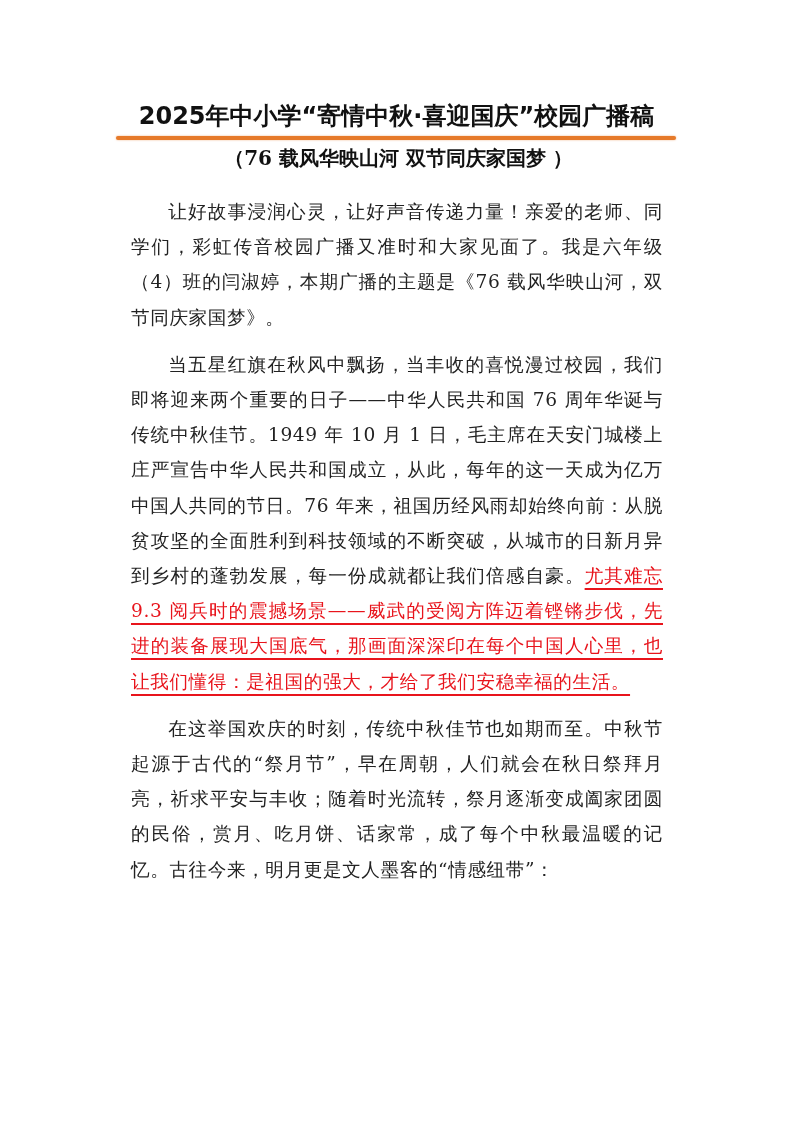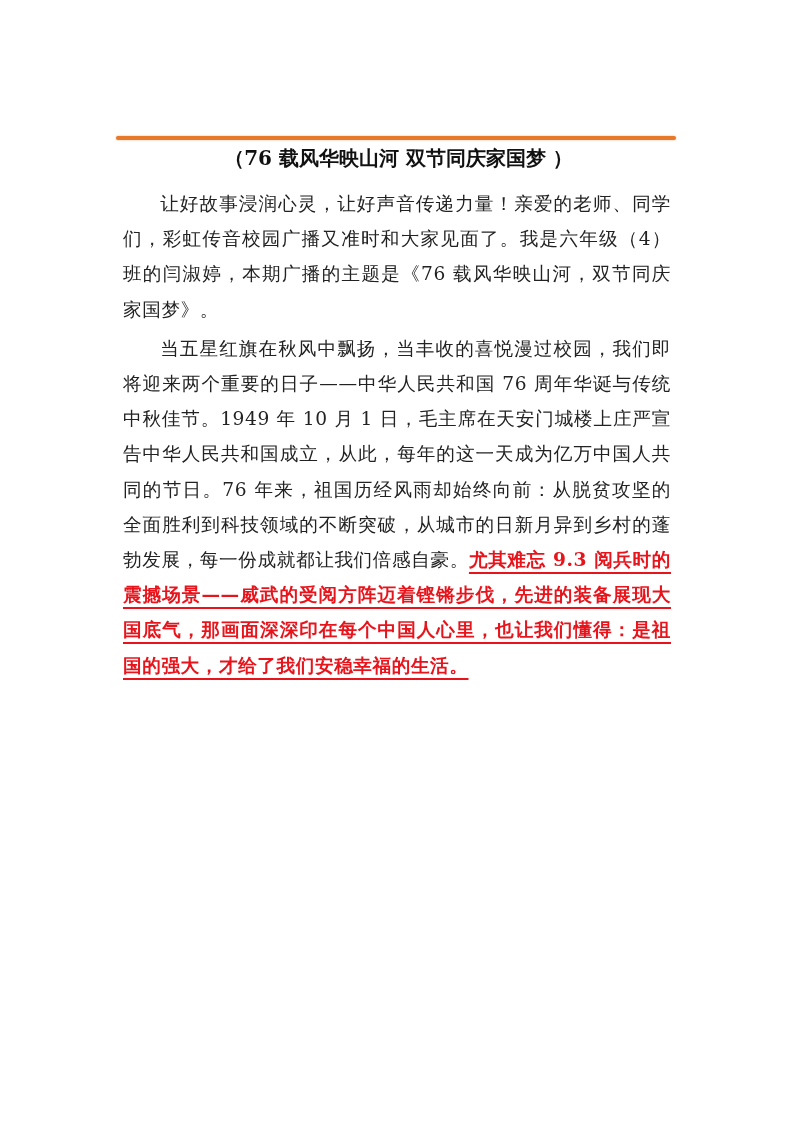--- a/index.html
+++ b/index.html
@@ -8,28 +8,30 @@
   .page { position: absolute; left: 0; top: 0; width: 793px; height: 1122px; }
   .title { position: absolute; left: 110px; width: 573px; top: 100px; text-align: center;
            font-family: "DejaVu Sans", "Liberation Sans", sans-serif; font-size: 24px;
            font-weight: bold; color: #111; white-space: nowrap; letter-spacing: 0px; }
   .rule { position: absolute; left: 116px; width: 560px; top: 136px; height: 4px;
           background: #e67a2a; border-radius: 2px; box-shadow: 0 0 2px rgba(230,122,42,0.6); }
   .subtitle { position: absolute; left: 112px; width: 573px; top: 145px; text-align: center;
               font-size: 20px; font-weight: bold; color: #111; white-space: nowrap; }
   .body { position: absolute; left: 119px; width: 556px; top: 182px;
           font-size: 18.6px; line-height: 35.2px; text-align: justify; letter-spacing: 0.6px; }
-  .para { margin: 4px; text-indent: 2em; }
+  .para { margin: 12px; text-indent: 2em; }
   .hl { color: #e8141c; text-decoration: underline; text-decoration-color: #e8141c;
-        text-underline-offset: 6px; text-decoration-thickness: 1.5px; font-weight: bold; }
+        text-underline-offset: 6px; text-decoration-thickness: 1.5px; }
 </style>
 </head>
 <body>
 
 <div class="page">
+  <div class="title">2025年中小学“寄情中秋·喜迎国庆”校园广播稿</div>
   <div class="rule"></div>
   <div class="subtitle">（76 载风华映山河  双节同庆家国梦 ）</div>
 
   <div class="body">
     <p class="para"><span>让好故事浸润心灵，让好声音传递力量！亲爱的老师、同学们，彩虹传音校园广播又准时和大家见面了。我是六年级（4）班的闫淑婷，本期广播的主题是《76 载风华映山河，双节同庆家国梦》。</span></p>
     <p class="para"><span>当五星红旗在秋风中飘扬，当丰收的喜悦漫过校园，我们即将迎来两个重要的日子——中华人民共和国 76 周年华诞与传统中秋佳节。1949 年 10 月 1 日，毛主席在天安门城楼上庄严宣告中华人民共和国成立，从此，每年的这一天成为亿万中国人共同的节日。76 年来，祖国历经风雨却始终向前：从脱贫攻坚的全面胜利到科技领域的不断突破，从城市的日新月异到乡村的蓬勃发展，每一份成就都让我们倍感自豪。</span><span class="hl">尤其难忘 9.3 阅兵时的震撼场景——威武的受阅方阵迈着铿锵步伐，先进的装备展现大国底气，那画面深深印在每个中国人心里，也让我们懂得：是祖国的强大，才给了我们安稳幸福的生活。</span></p>
+    <p class="para"><span>在这举国欢庆的时刻，传统中秋佳节也如期而至。中秋节起源于古代的“祭月节”，早在周朝，人们就会在秋日祭拜月亮，祈求平安与丰收；随着时光流转，祭月逐渐变成阖家团圆的民俗，赏月、吃月饼、话家常，成了每个中秋最温暖的记忆。古往今来，明月更是文人墨客的“情感纽带”：</span></p>
   </div>
 </div>
 
 </body></html>

